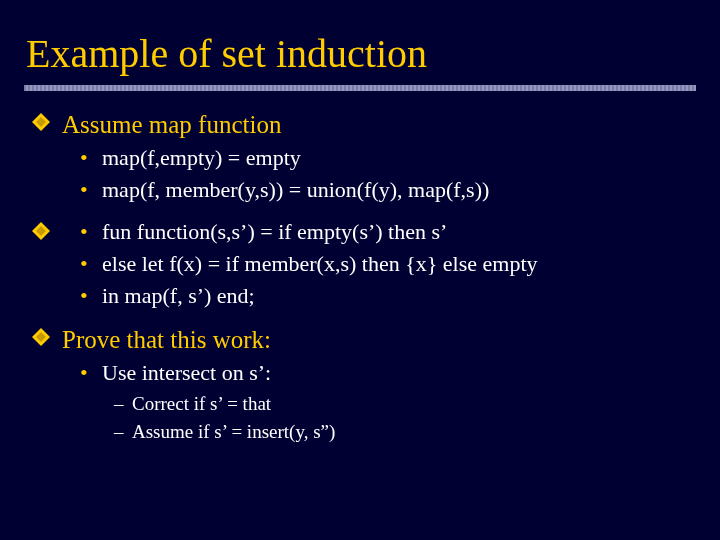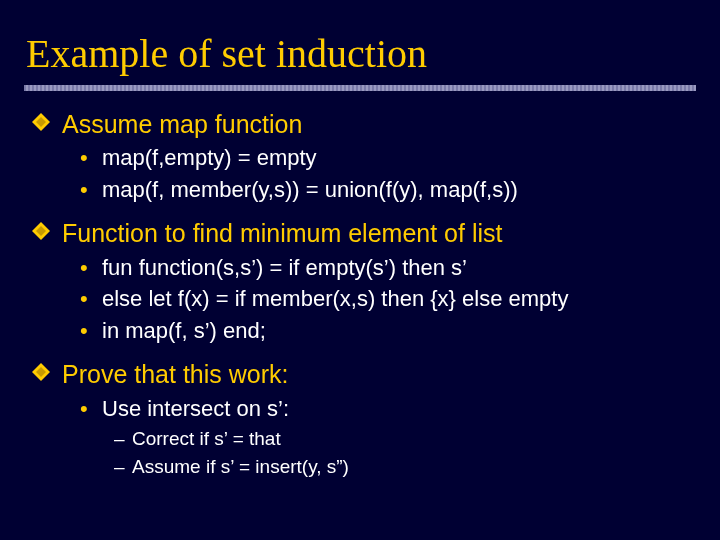--- a/index.html
+++ b/index.html
@@ -37,20 +37,21 @@
       90deg,
       #7a7aa8 0px,
       #7a7aa8 2px,
       #9a9ac0 2px,
       #9a9ac0 4px
     );
     margin-bottom: 18px;
   }
   .content {
     padding-left: 8px;
+    font-family: Liberation Serif, serif;
   }
   .l1 {
     position: relative;
     padding-left: 30px;
     font-size: 25px;
     color: #FFCC00;
     margin: 14px 0 4px 0;
     line-height: 1.25;
   }
   .l1 .dmnd {
@@ -120,21 +121,20 @@
       <span>map(f, member(y,s)) = union(f(y), map(f,s))</span>
     </div>
 
     <div class="l1">
       <span class="dmnd">
         <svg width="18" height="18" viewBox="0 0 18 18">
             <polygon points="9,0 18,9 9,18 0,9" fill="#FFCC00"></polygon>
             <polygon points="9,4 14,9 9,14 4,9" fill="#c79a00"></polygon>
           </svg>
       </span>
-      <span>Function to find minimum element of list</span>
     </div>
     <div class="l2">
       <span class="bul">•</span>
       <span>fun function(s,s’) =  if empty(s’) then s’</span>
     </div>
     <div class="l2">
       <span class="bul">•</span>
       <span>else let f(x) = if member(x,s) then {x} else empty</span>
     </div>
     <div class="l2">

